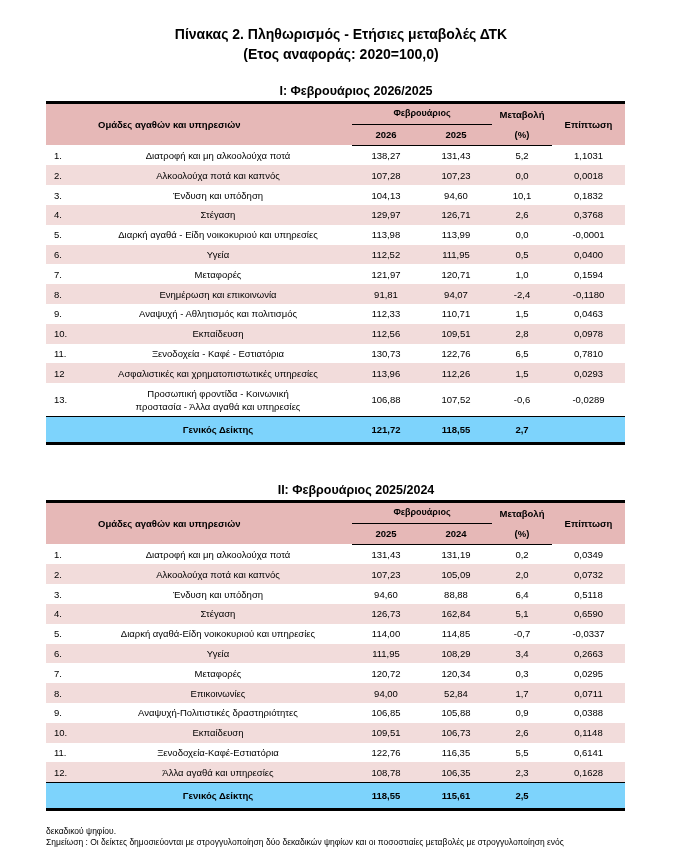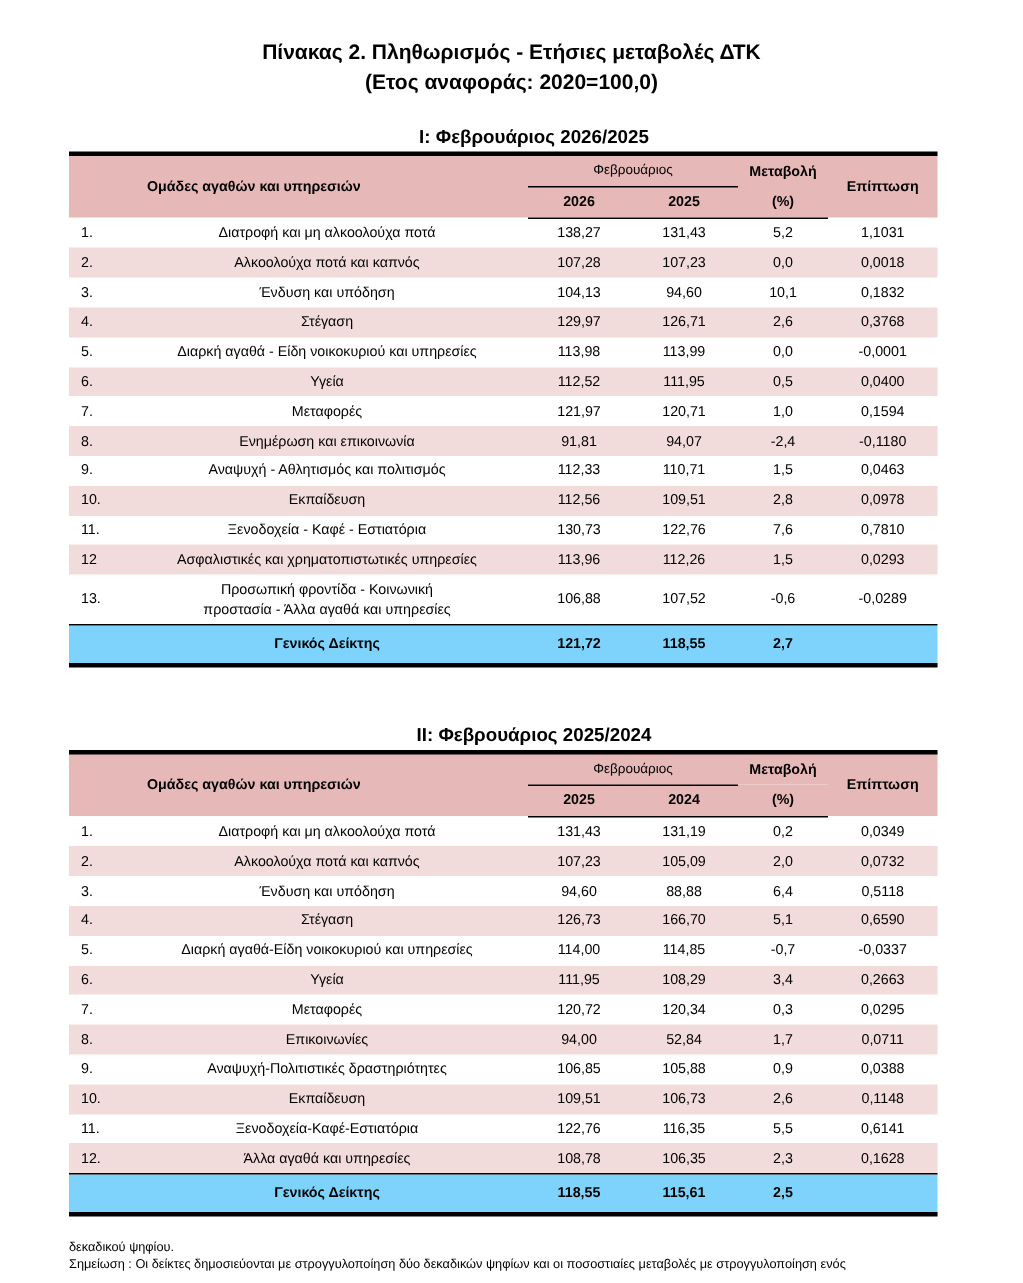--- a/index.html
+++ b/index.html
@@ -21,21 +21,21 @@
       font-weight: bold; font-size: 12.5px; margin-left: 15px;
     }
     .tbl {
       position: absolute; left: 46px; width: 579px;
       border-collapse: collapse; font-size: 9.5px;
     }
     .tbl td { padding: 0; height: 19.8px; vertical-align: middle; }
     .tbl .hdr td { background: #e6b8b7; }
     .tbl thead tr.top td { border-top: 3px solid #000; }
     .tbl thead tr.bot td { border-bottom: 1.5px solid #000; }
-    .tbl .hdr td.grp { font-weight: normal; text-align: center; font-size: 9px; }
+    .tbl .hdr td.grp { font-weight: bold; text-align: center; font-size: 9px; }
     .tbl .hdr td.grp span { display: inline-block; padding-bottom: 1px; }
     .tbl .hdr td.yr { font-weight: bold; text-align: center; border-top: 1.5px solid #000; }
     .tbl .hdr td.lbl { font-weight: bold; padding-left: 14px; }
     .tbl .hdr td.ch { font-weight: bold; text-align: center; }
     .tbl .hdr td.ep { font-weight: bold; text-align: center; }
     .tbl tbody tr.alt td { background: #f2dcdb; }
     .tbl td.num { padding-left: 8px; width: 30px; }
     .tbl td.name { width: 268px; line-height: 13px; text-align: center; }
     .tbl td.v1 { width: 68px; text-align: center; }
     .tbl td.v2 { width: 72px; text-align: center; }
@@ -157,21 +157,21 @@
         <td class="v1">112,56</td>
         <td class="v2">109,51</td>
         <td class="v3">2,8</td>
         <td class="v4">0,0978</td>
       </tr>
       <tr>
         <td class="num">11.</td>
         <td class="name">Ξενοδοχεία - Καφέ - Εστιατόρια</td>
         <td class="v1">130,73</td>
         <td class="v2">122,76</td>
-        <td class="v3">7,6</td>
+        <td class="v3">6,5</td>
         <td class="v4">0,7810</td>
       </tr>
       <tr class="alt">
         <td class="num">12</td>
         <td class="name">Ασφαλιστικές και χρηματοπιστωτικές υπηρεσίες</td>
         <td class="v1">113,96</td>
         <td class="v2">112,26</td>
         <td class="v3">1,5</td>
         <td class="v4">0,0293</td>
       </tr>
@@ -235,21 +235,21 @@
         <td class="name">Ένδυση και υπόδηση</td>
         <td class="v1">94,60</td>
         <td class="v2">88,88</td>
         <td class="v3">6,4</td>
         <td class="v4">0,5118</td>
       </tr>
       <tr class="alt">
         <td class="num">4.</td>
         <td class="name">Στέγαση</td>
         <td class="v1">126,73</td>
-        <td class="v2">166,70</td>
+        <td class="v2">162,84</td>
         <td class="v3">5,1</td>
         <td class="v4">0,6590</td>
       </tr>
       <tr>
         <td class="num">5.</td>
         <td class="name">Διαρκή αγαθά-Είδη νοικοκυριού και υπηρεσίες</td>
         <td class="v1">114,00</td>
         <td class="v2">114,85</td>
         <td class="v3">-0,7</td>
         <td class="v4">-0,0337</td>

